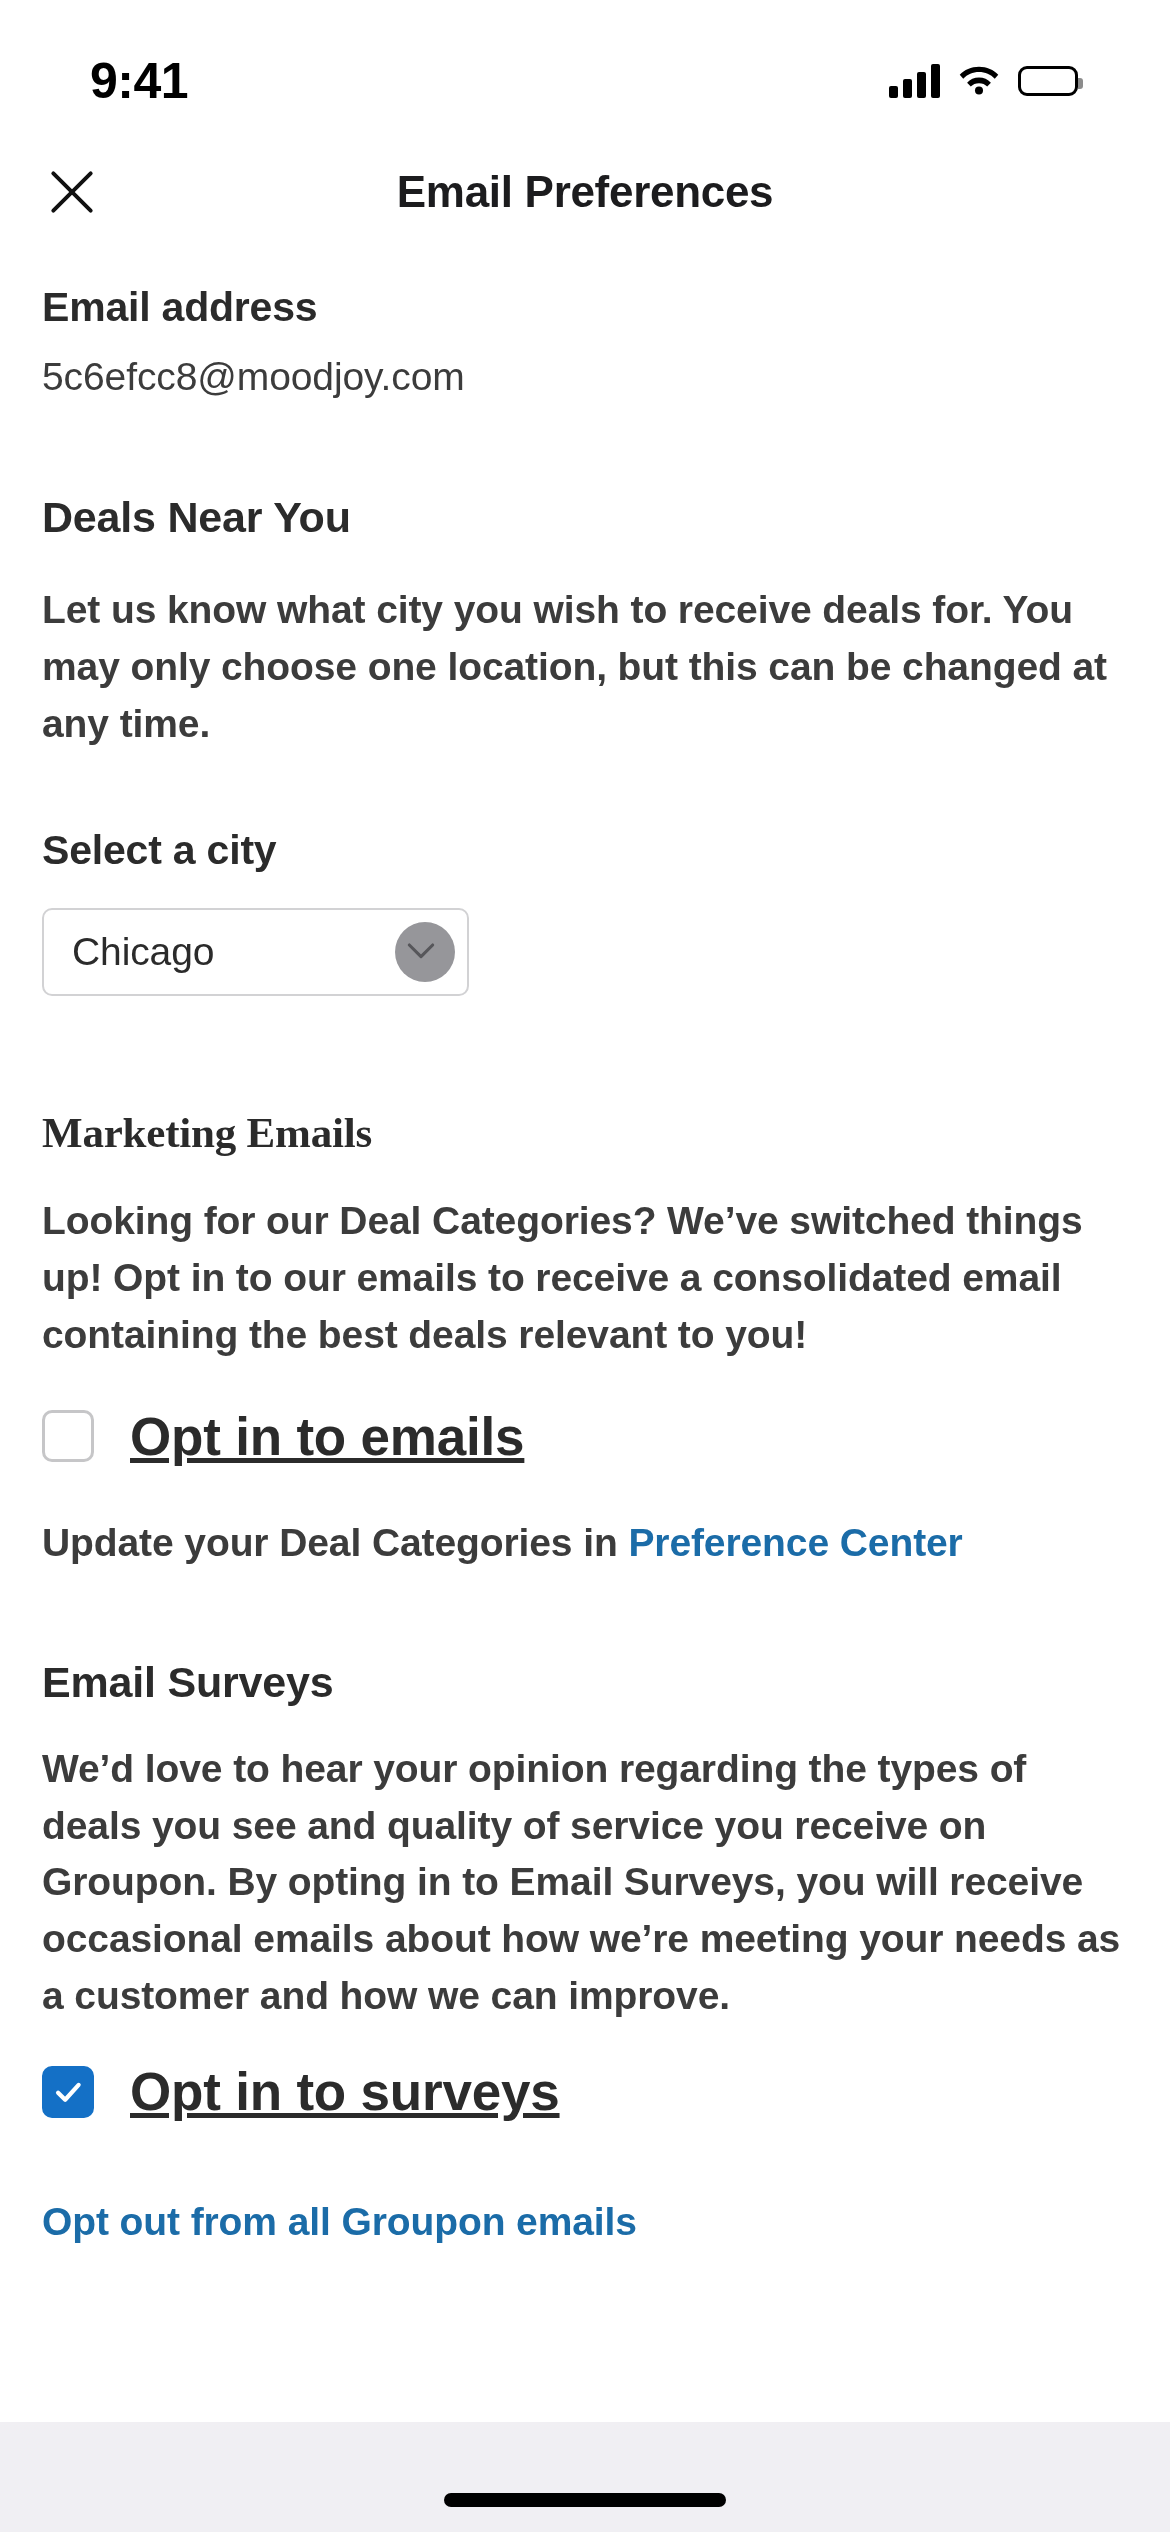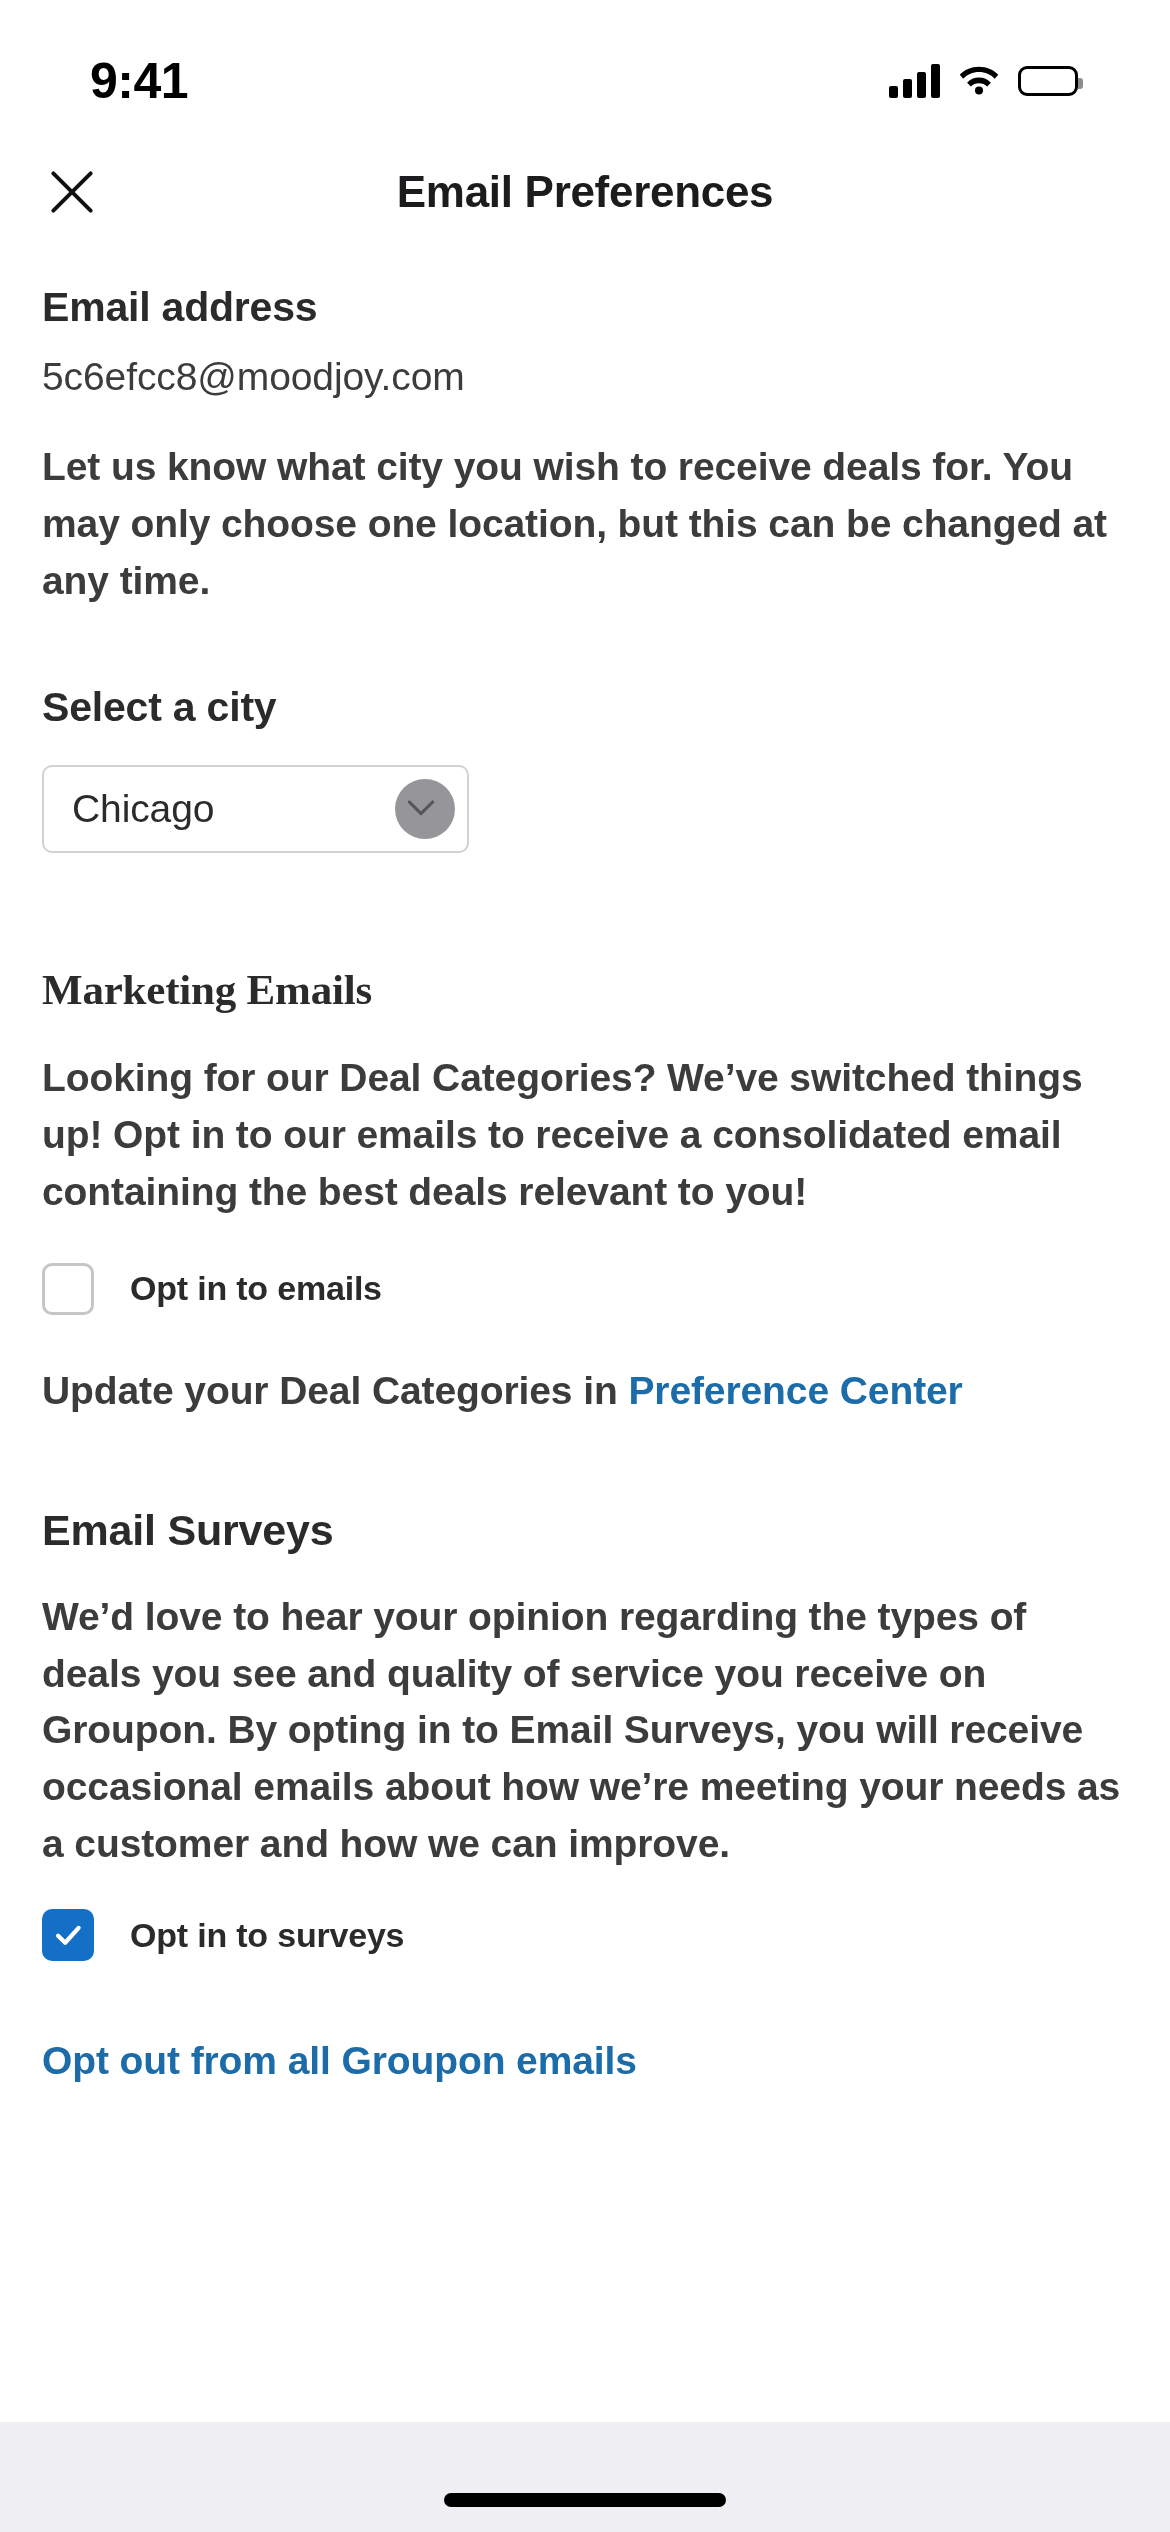--- a/index.html
+++ b/index.html
@@ -211,24 +211,25 @@
     align-items: center;
     justify-content: center;
   }
   .cbox.checked {
     background: #1470c6;
     border-color: #1470c6;
   }
   .cbox .tick { display: none; }
   .cbox.checked .tick { display: block; }
   .check-label {
-    font-size: 34px;
+    font-size: 53px;
     font-weight: 700;
     color: #2b2b2b;
     letter-spacing: -0.2px;
+    text-decoration: underline;
   }
 
   
   .home-area {
     position: absolute;
     left: 0;
     bottom: 0;
     width: 1170px;
     height: 110px;
     background: #f0eff3;
@@ -281,20 +282,21 @@
   </div>
 
   <div class="content">
 
     <div class="section">
       <div class="h-small sp-email-label">Email address</div>
       <div class="value-text sp-email-value">5c6efcc8@moodjoy.com</div>
     </div>
 
     <div class="section">
+      <div class="h-section sp-deals-title">Deals Near You</div>
       <div class="body-text sp-deals-body">Let us know what city you wish to receive deals for. You may only choose one location, but this can be changed at any time.</div>
       <div class="h-small sp-city-label">Select a city</div>
       <div class="select-wrap sp-city-select">
         <div class="select-box">
           <span class="select-value">Chicago</span>
           <span>
             <svg class="chevron" viewBox="0 0 24 24">
               <path d="M5 9 L12 16 L19 9" stroke="#1b1b1b" stroke-width="1.9" fill="none" stroke-linecap="round" stroke-linejoin="round"></path>
             </svg>
           </span>

